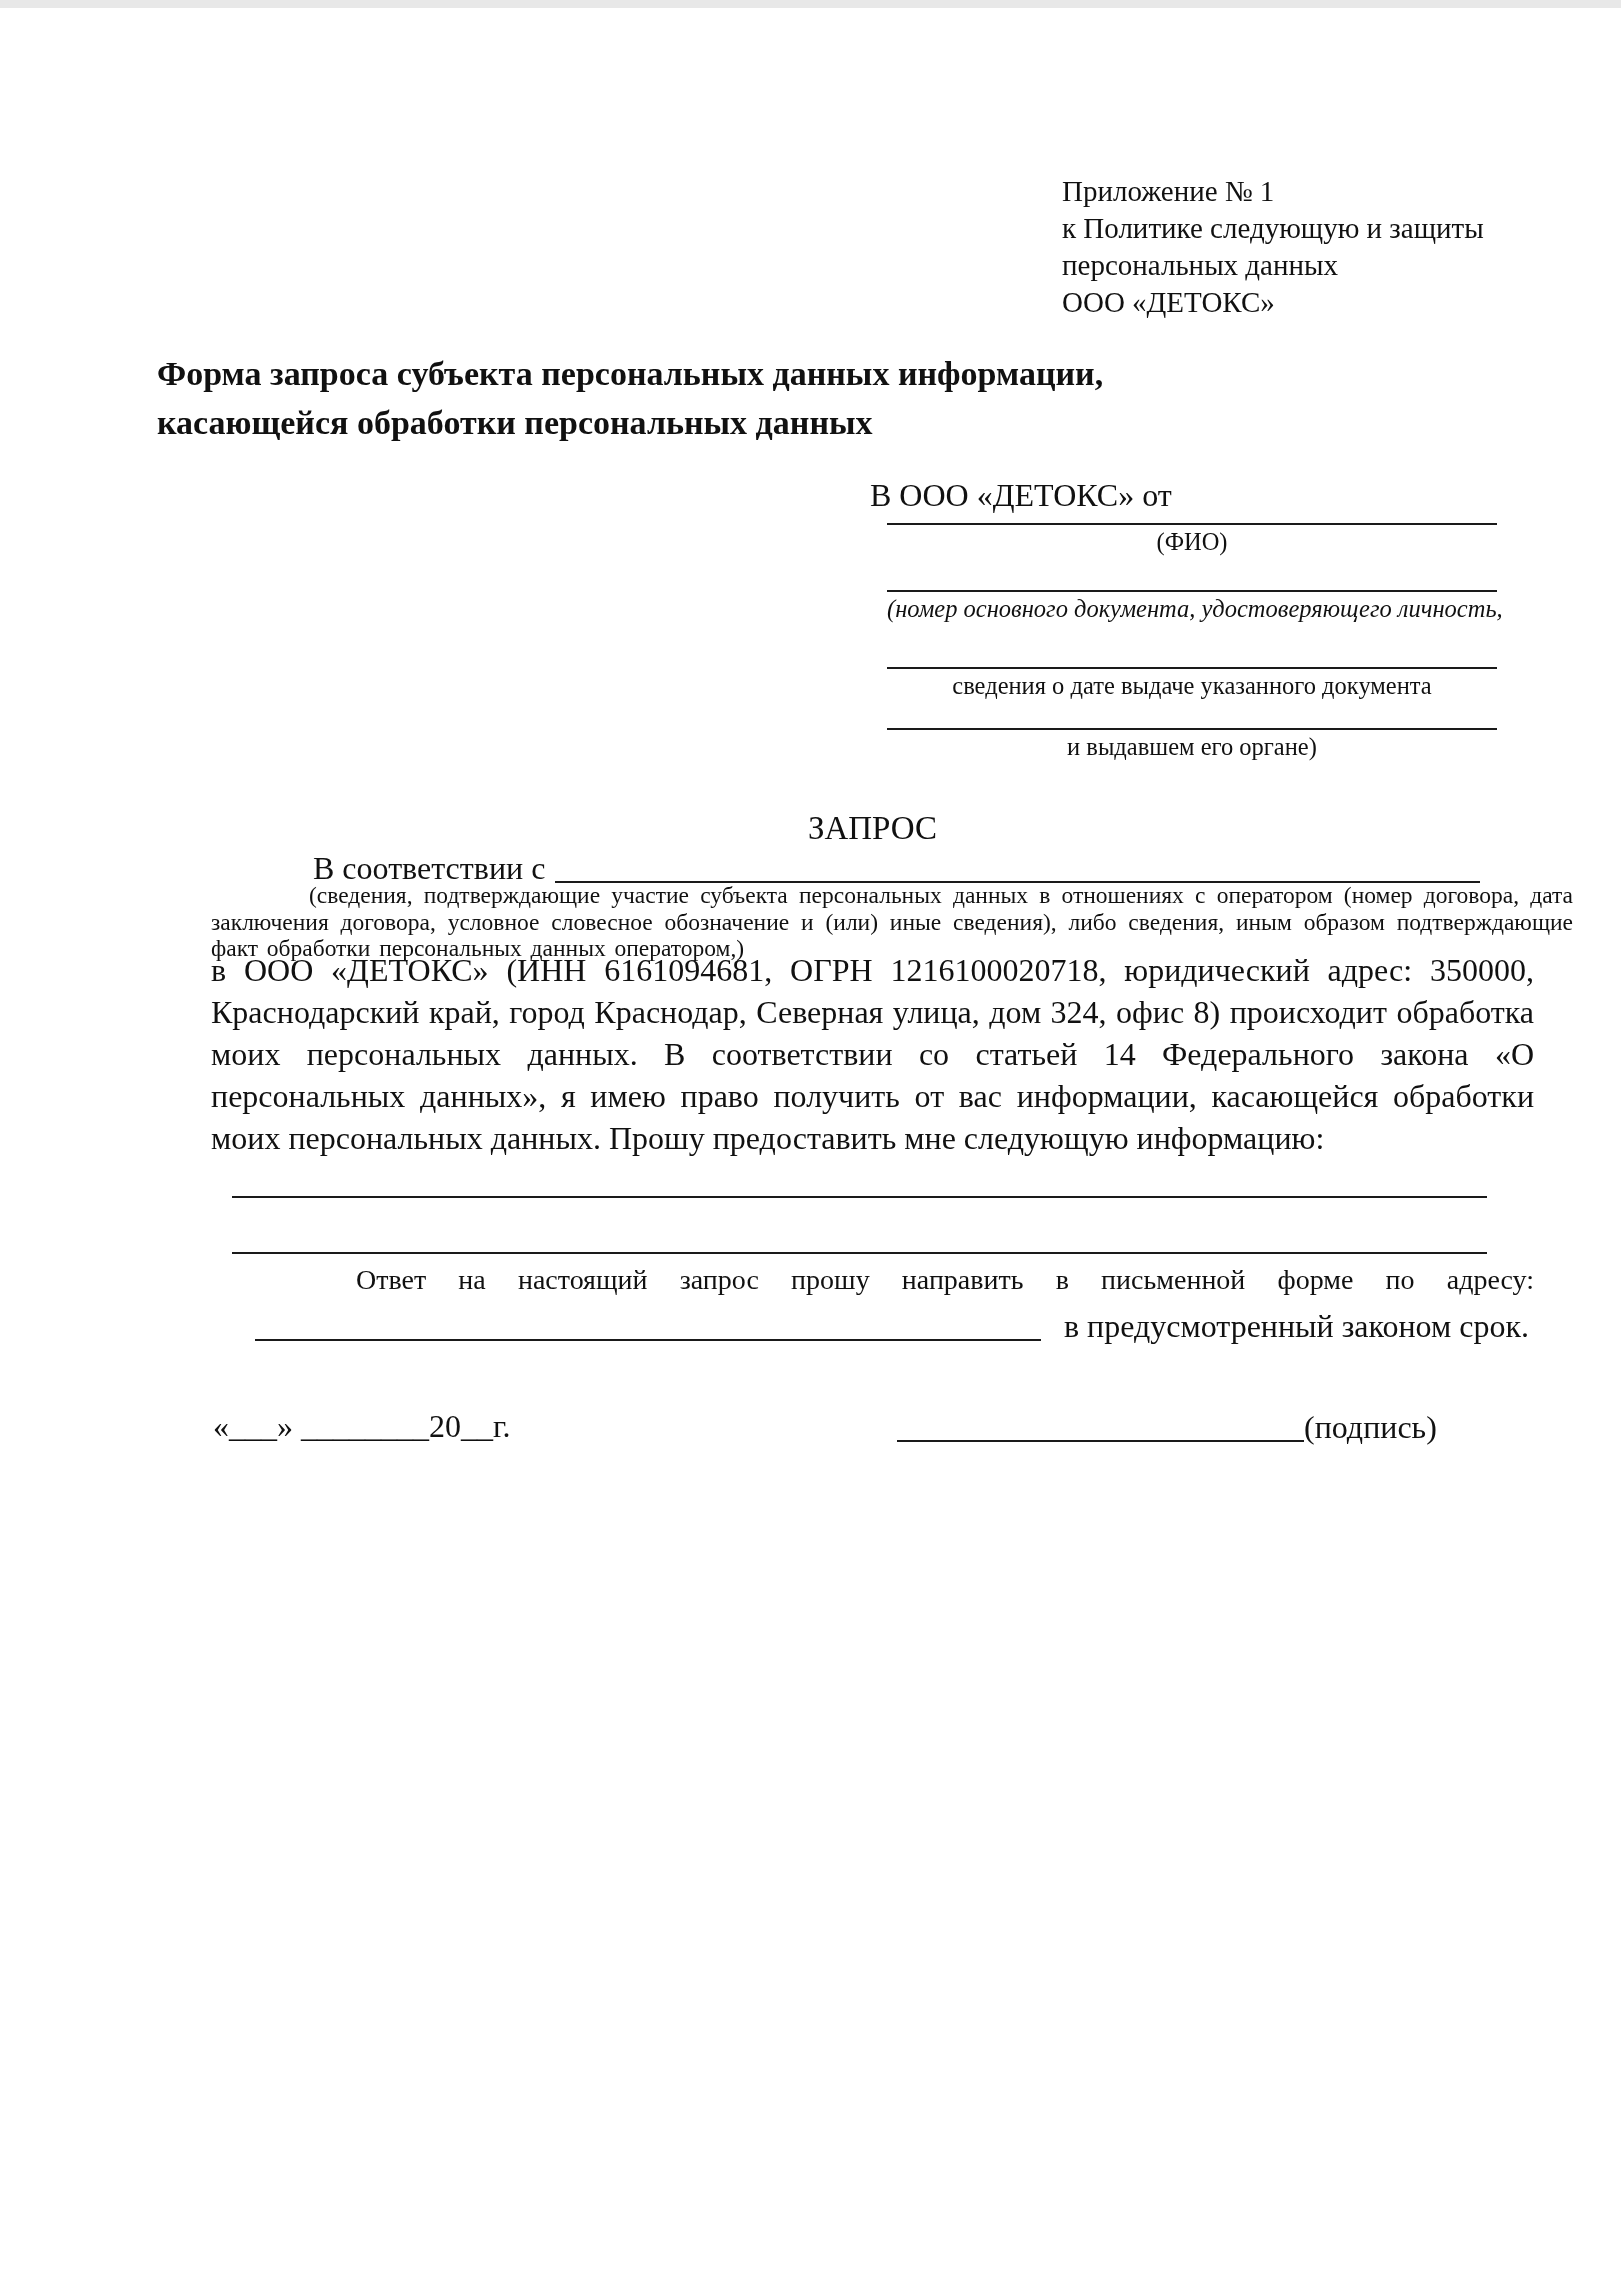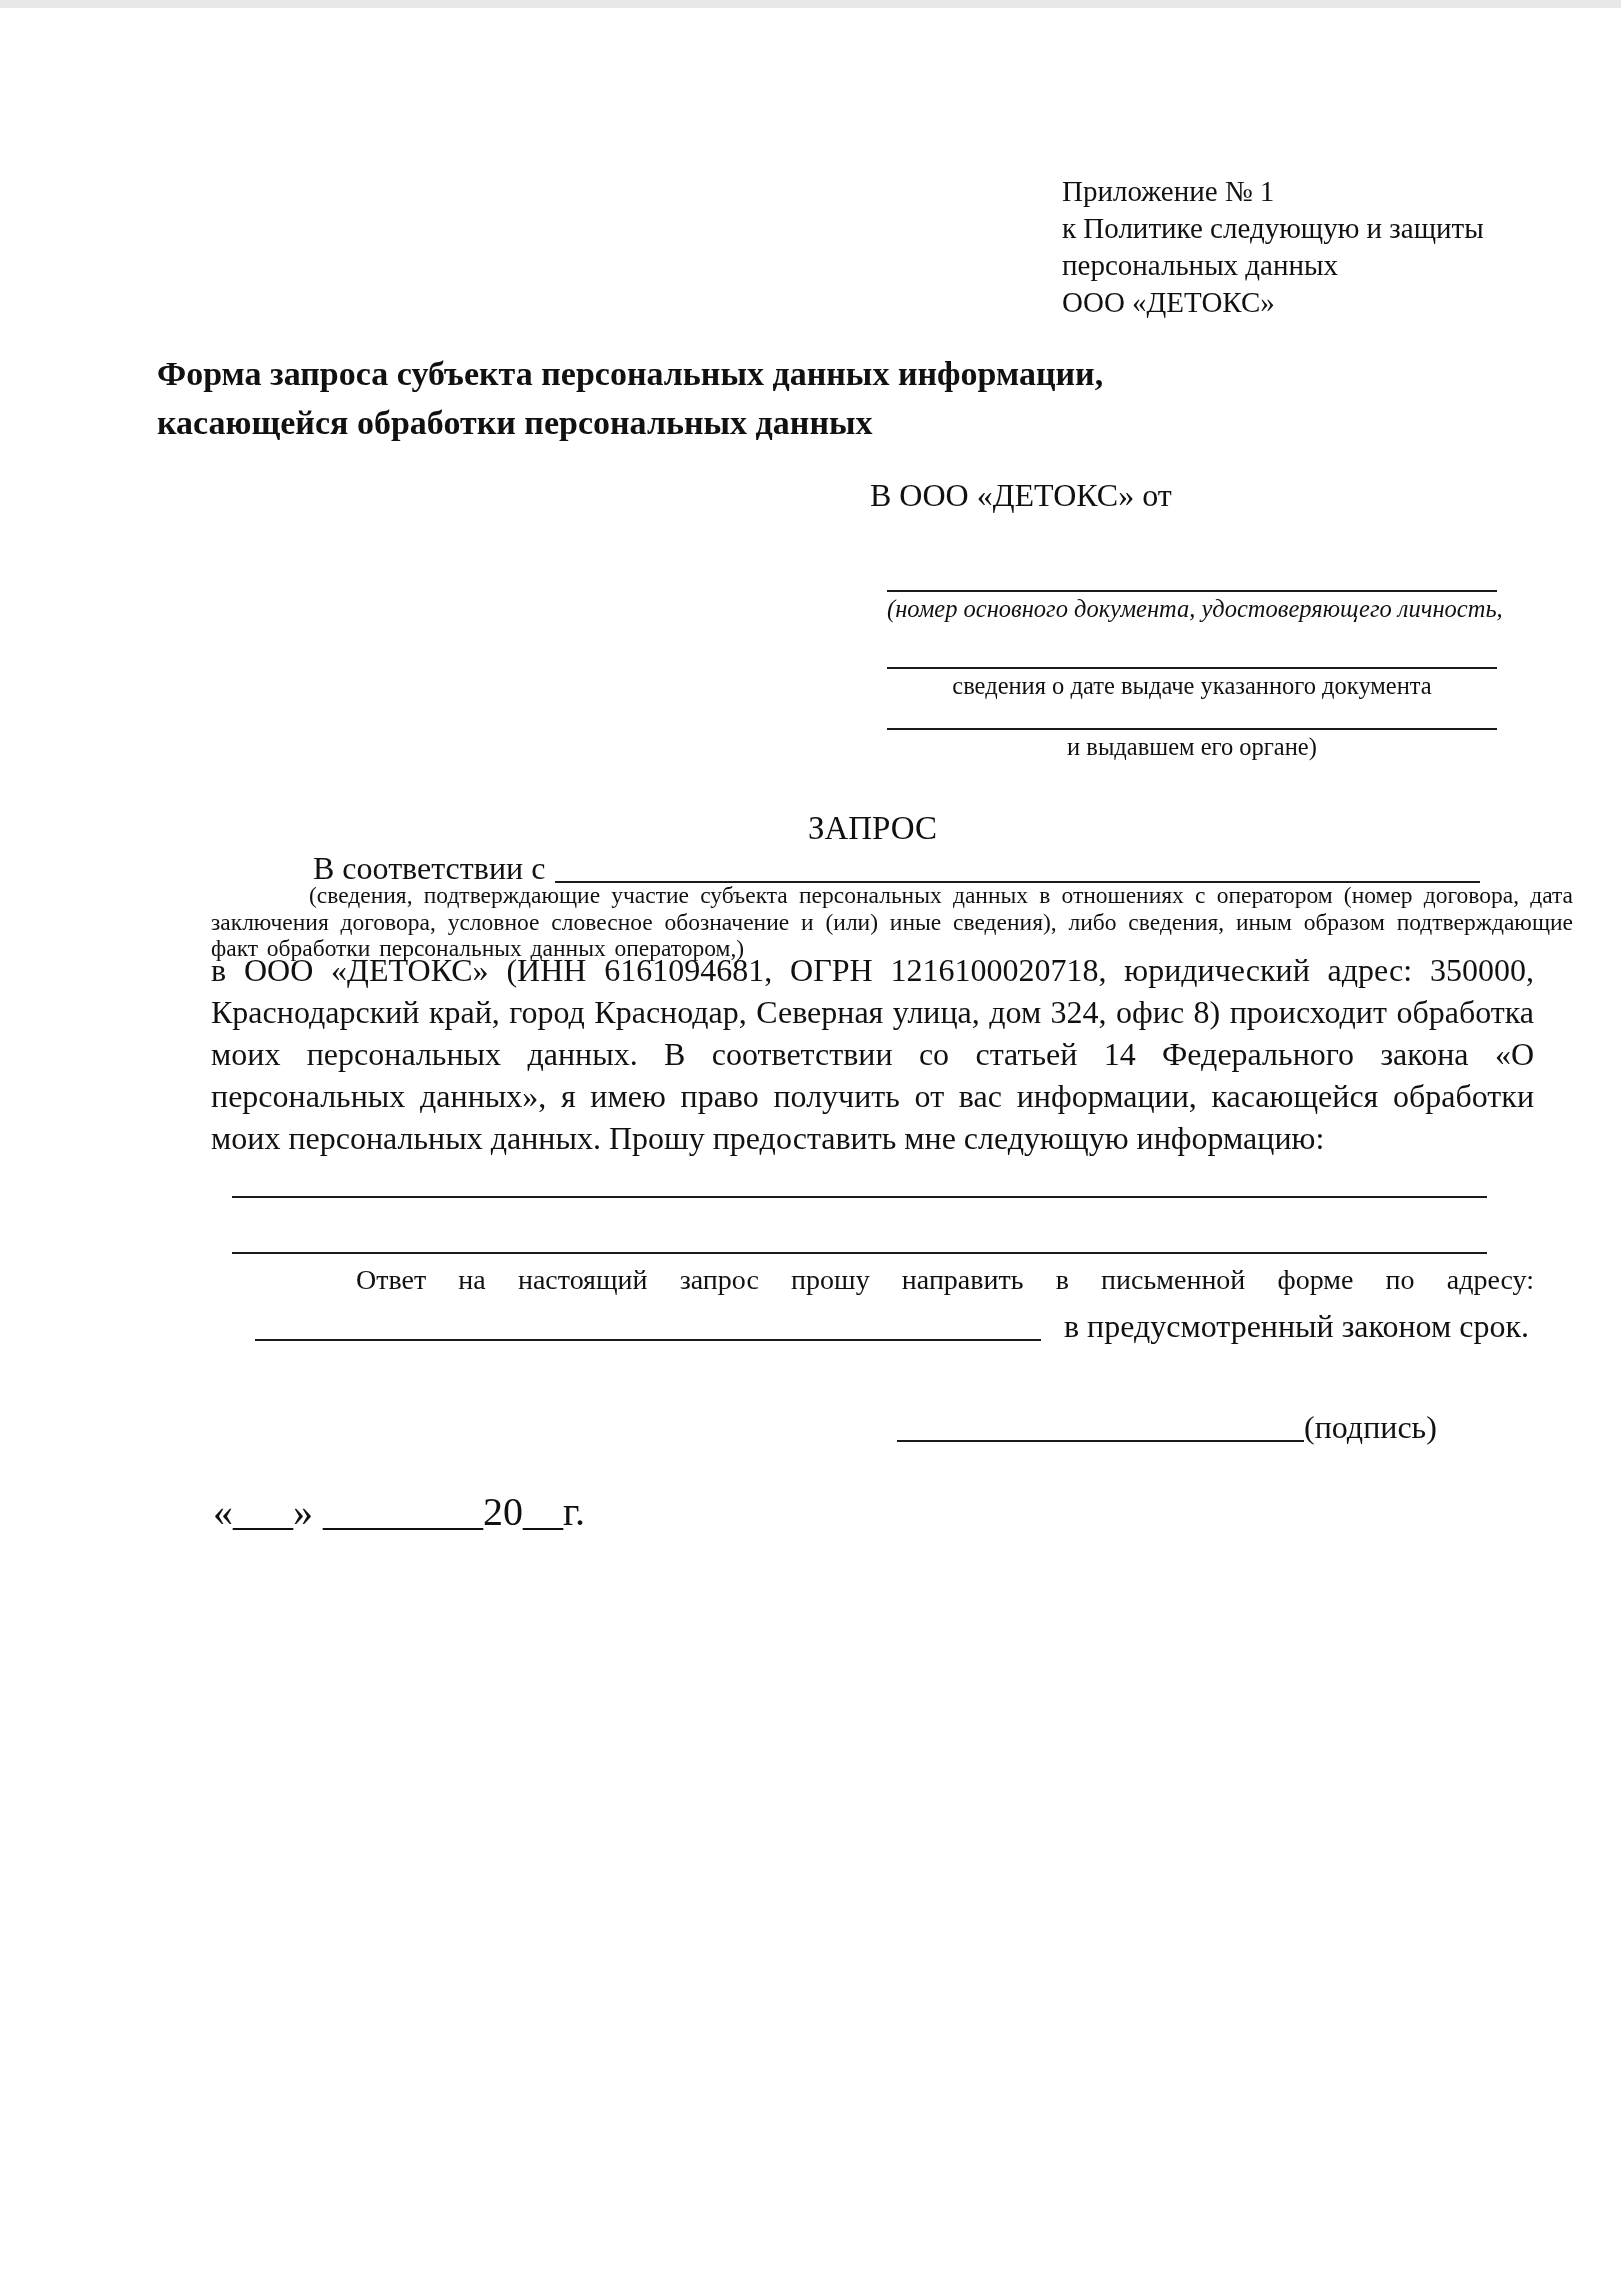--- a/index.html
+++ b/index.html
@@ -46,21 +46,21 @@
   .blank-rule-2 { top:1244px; }
 
   .reply-line { left:211px; top:1252px; width:1323px; font-size:28px; line-height:39px;
                 text-indent:145px; text-align:justify; text-align-last:justify; }
 
   .reply2-row { left:255px; top:1299px; width:1274px; display:flex; align-items:flex-end;
                 font-size:32px; line-height:39px;gap:23px; }
   .reply2-row .fill { flex:1; border-bottom:2px solid #1a1a1a; margin:0 0 4.9px 0; height:1px; }
   .reply2-row .suffix { white-space:nowrap; }
 
-  .sig-date { left:213px; top:1480px; font-size:40px; white-space:nowrap;text-align:right; }
+  .sig-date { left:213px; top:1400px; font-size:32px; white-space:nowrap;text-align:right; }
 
   .sig-right { left:897px; top:1400px; width:635px; display:flex; align-items:flex-end;
                font-size:32px; line-height:39px; }
   .sig-right .sig-rule { width:407px; border-bottom:2px solid #1a1a1a; margin-bottom:4.9px; height:1px; }
   .sig-right .sig-caption { white-space:nowrap; }
 </style>
 </head>
 <body>
 
 <div class="page">
@@ -72,20 +72,23 @@
     <div>ООО «ДЕТОКС»</div>
   </div>
 
   <div class="abs doc-title">
     <div>Форма запроса субъекта персональных данных информации,</div>
     <div>касающейся обработки персональных данных</div>
   </div>
 
   <div class="abs to-line">В ООО «ДЕТОКС» от</div>
 
+  <div class="abs field field-1">
+    <div class="caption">(ФИО)</div>
+  </div>
   <div class="abs field field-2">
     <div class="caption">(номер основного документа, удостоверяющего личность,</div>
   </div>
   <div class="abs field field-3">
     <div class="caption">сведения о дате выдаче указанного документа</div>
   </div>
   <div class="abs field field-4">
     <div class="caption">и выдавшем его органе)</div>
   </div>
 

